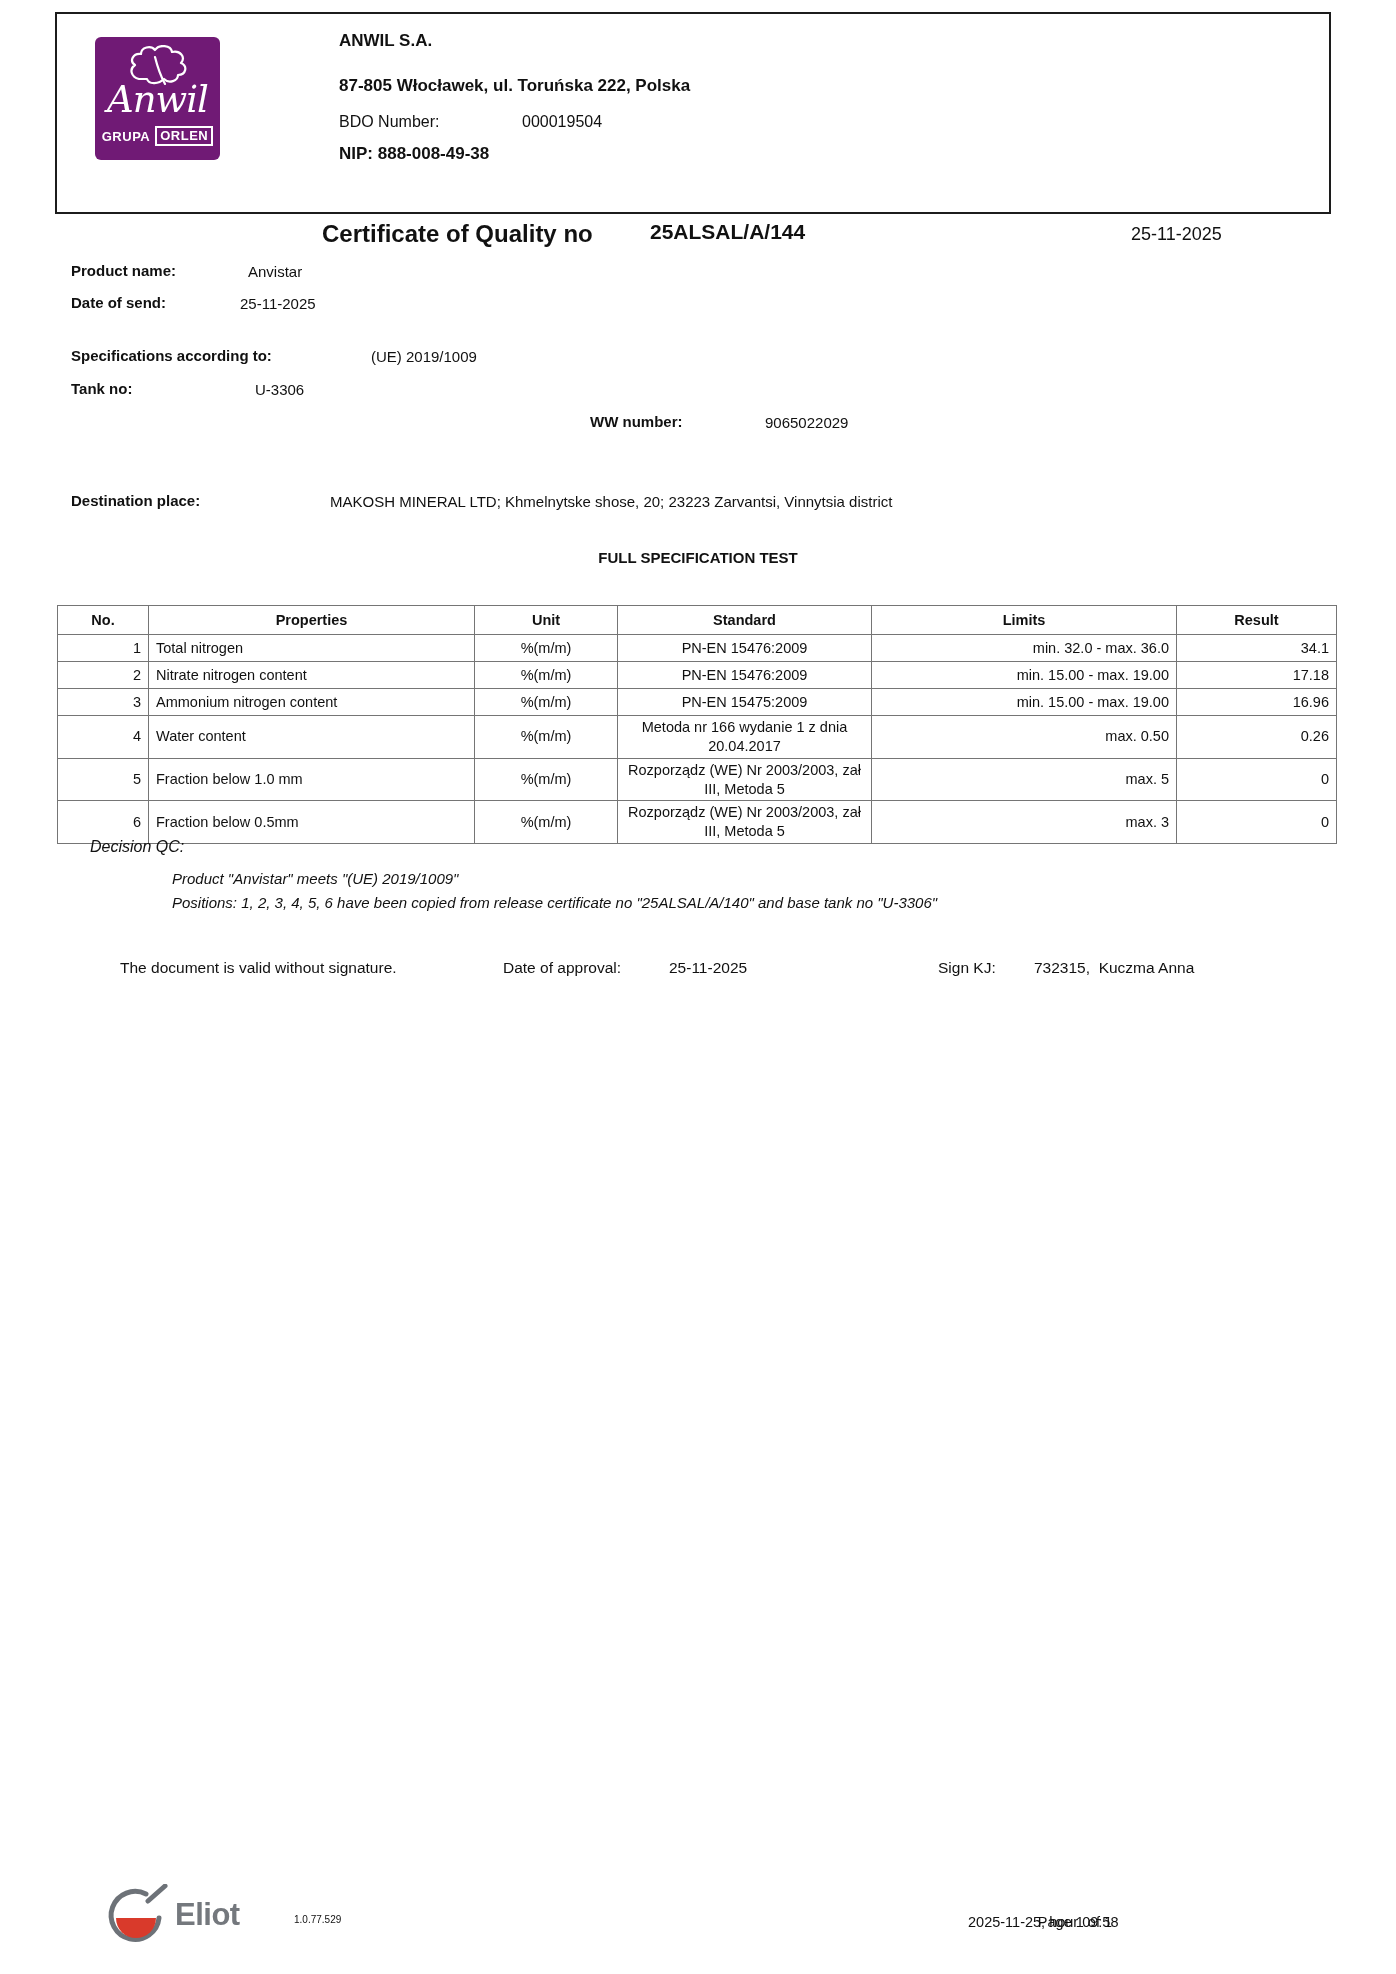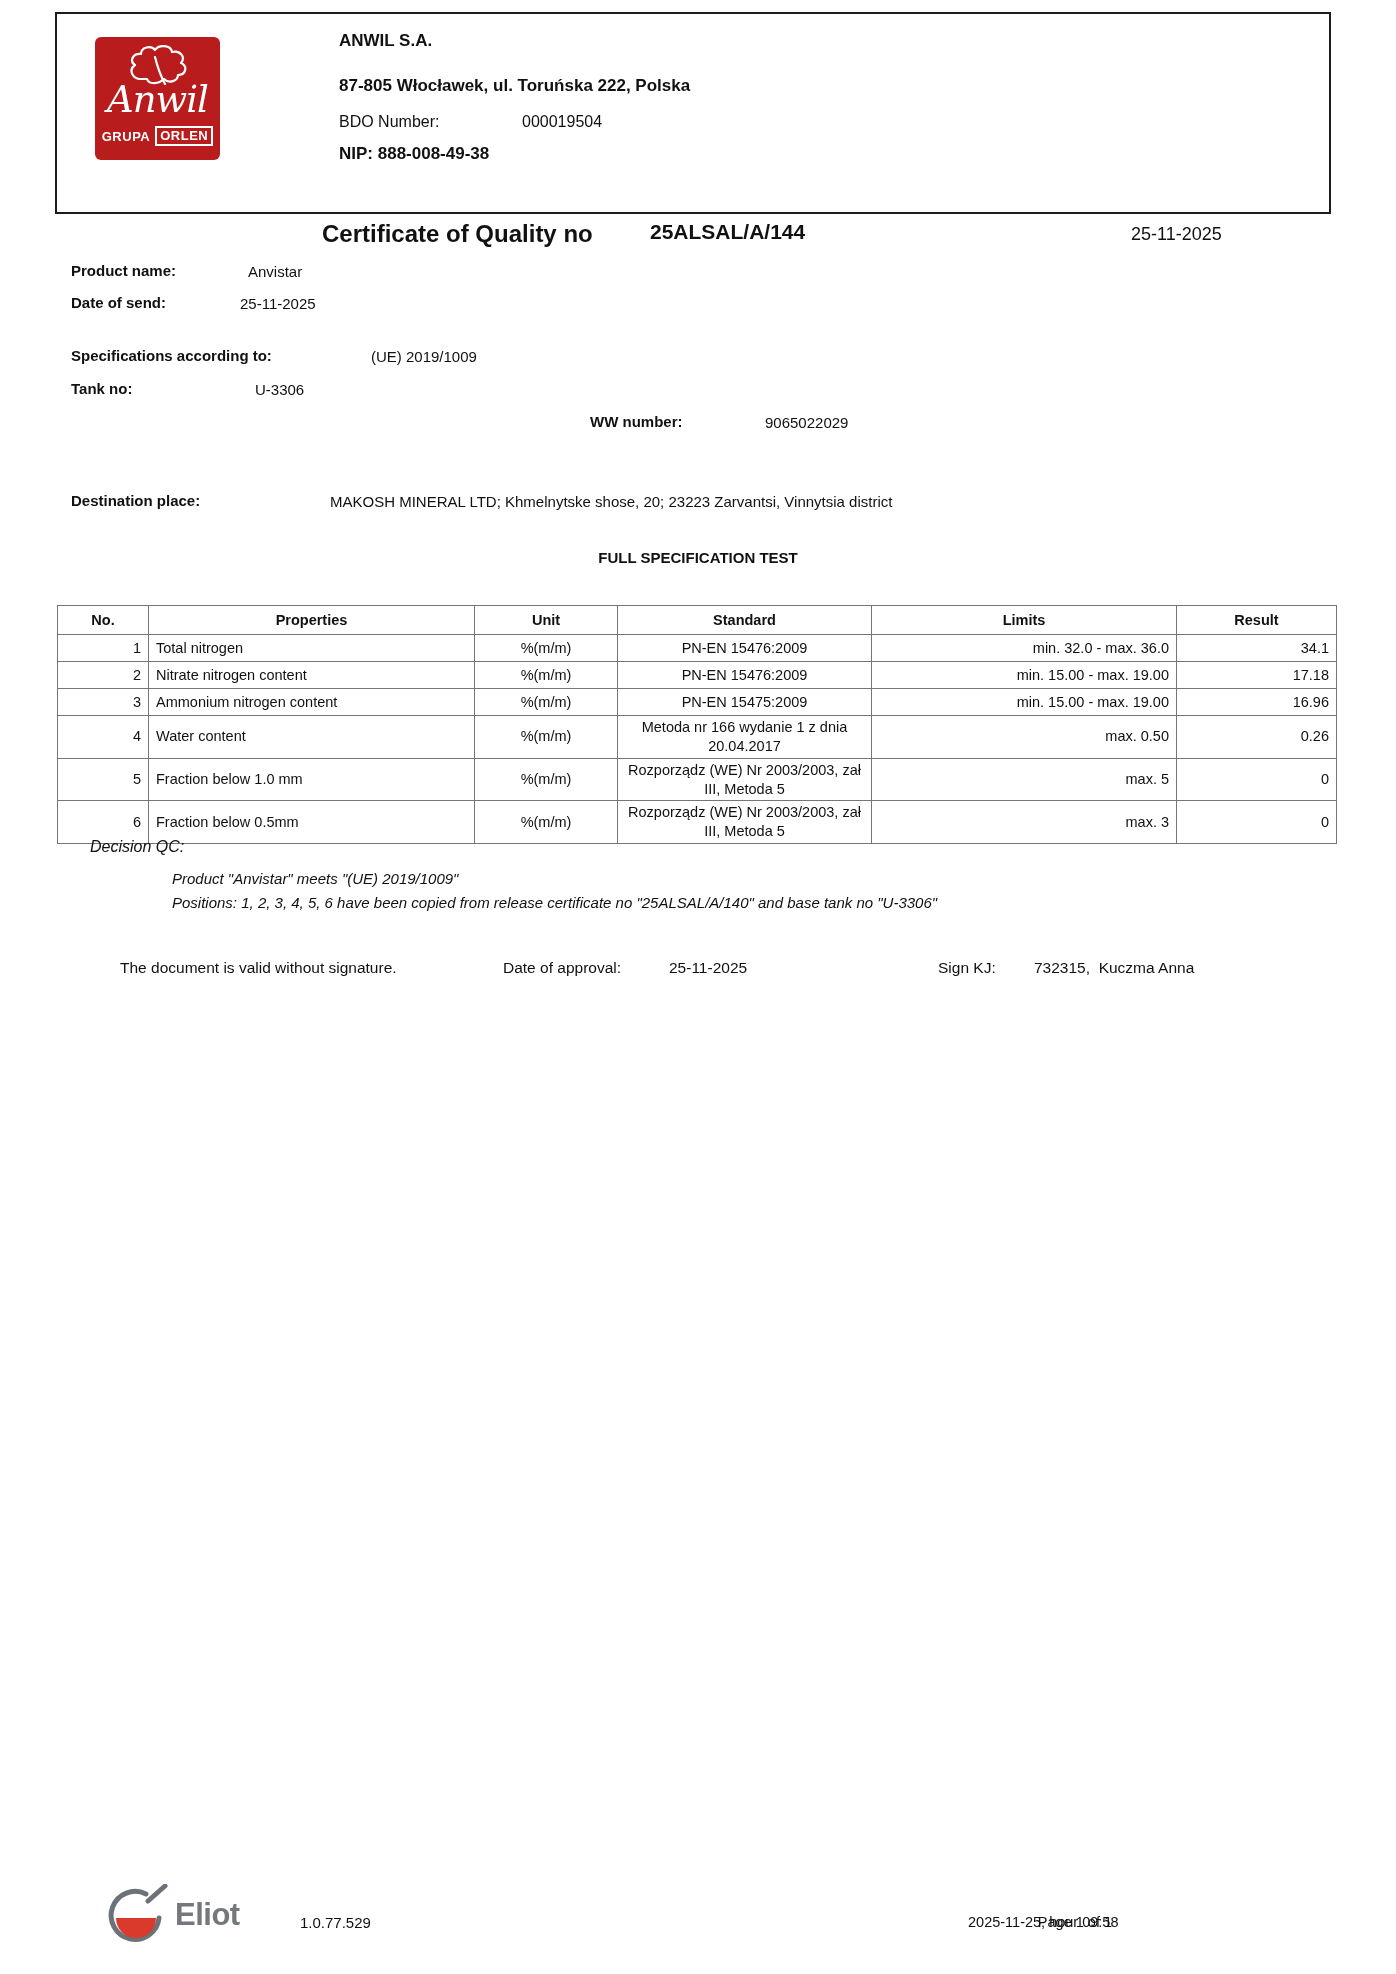--- a/index.html
+++ b/index.html
@@ -68,31 +68,31 @@
   
   .validity { position:absolute; left:120px; top:959px; font-size:15.5px; }
   .approval-label { position:absolute; left:503px; top:959px; font-size:15.5px; }
   .approval-value { position:absolute; left:669px; top:959px; font-size:15.5px; }
   .sign-label { position:absolute; left:938px; top:959px; font-size:15.5px; }
   .sign-value { position:absolute; left:1034px; top:959px; font-size:15.5px; }
 
   
   .footer-logo { position:absolute; left:105px; top:1884px; display:flex; align-items:center; }
   .eliot-text { font-size:31px; font-weight:bold; color:#74787d; margin-left:6px; letter-spacing:-.5px; }
-  .footer-version { position:absolute; left:300px; top:1914px; font-size:15px; }
+  .footer-version { position:absolute; left:294px; top:1914px; font-size:10px; }
   .footer-page { position:absolute; left:0; top:1914px; width:1112px; text-align:right; font-size:14.5px; }
   .footer-date { position:absolute; left:968px; top:1914px; font-size:14.5px; }
 </style>
 </head>
 <body>
 
 <div class="page">
 
   <div class="header-box">
-    <div class="logo" style="background:#b91c1c;">
+    <div class="logo" style="background:#701a75;">
       <svg class="logo-leaf" width="66" height="40" viewBox="0 0 66 40">
         <path d="M14 34 C6 32 4 24 10 20 C4 16 8 8 16 9 C16 2 26 0 30 5 C34 -1 46 0 47 7 C55 5 61 12 56 18 C63 21 61 30 53 30 C53 36 44 39 39 34 C34 39 24 40 22 34 Z" fill="none" stroke="#ffffff" stroke-width="2.2" stroke-linejoin="round"></path>
         <path d="M30 12 C32 20 34 28 40 39" fill="none" stroke="#ffffff" stroke-width="2.2" stroke-linecap="round"></path>
       </svg>
       <div class="logo-brand">Anwil</div>
       <div class="logo-group">
         <span>GRUPA</span>
         <span class="orlen-box">ORLEN</span>
       </div>
     </div>

